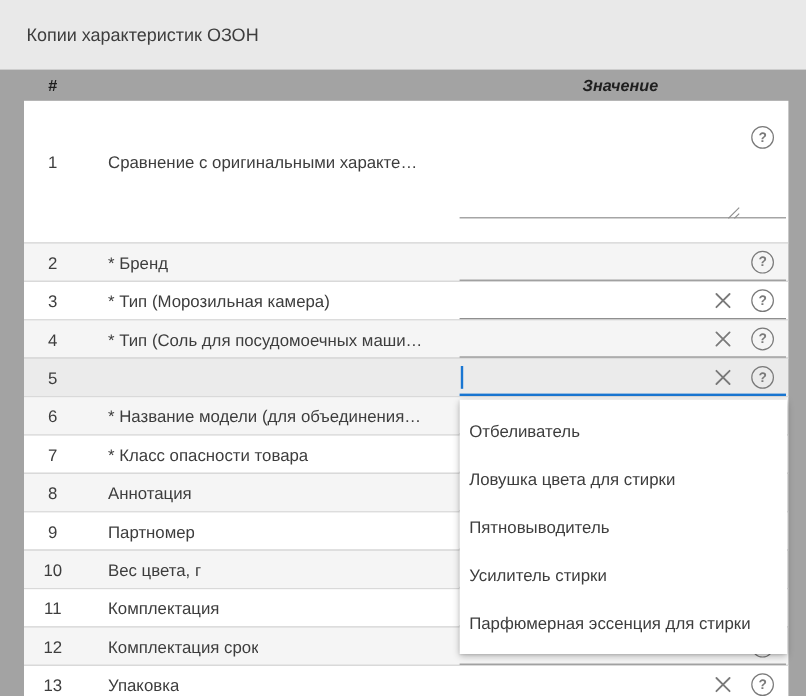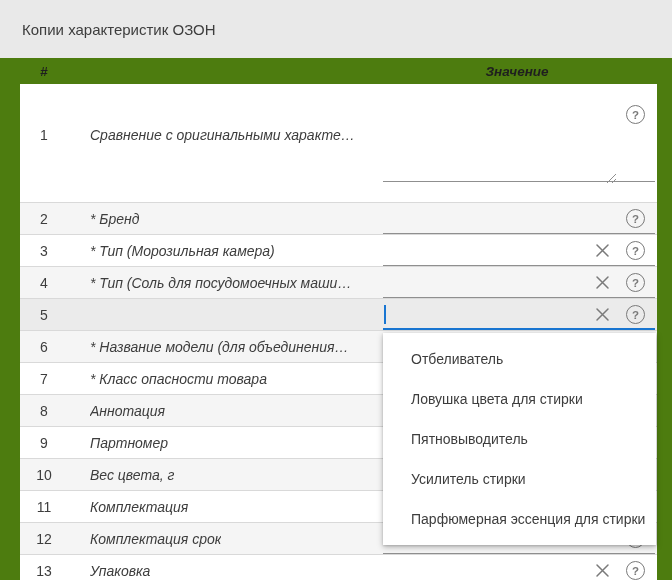--- a/index.html
+++ b/index.html
@@ -1,18 +1,18 @@
 <!DOCTYPE html>
 <html><head>
 <meta charset="utf-8">
 <style>
   * { margin:0; padding:0; box-sizing:border-box; }
   html,body { background:#fff; }
   body { width:672px; height:580px; font-family:"Liberation Sans", sans-serif; overflow:hidden; }
-  .page { position:relative; width:672px; height:580px; overflow:hidden; background:#4d7c0f; }
+  .page { position:relative; width:672px; height:580px; overflow:hidden; background:#a3a3a3; }
 
   .titlebar {
     position:absolute; left:0; top:0; width:672px; height:58px;
     background:#e9e9e9; display:flex; align-items:center; padding-left:22px;
     font-size:15px; color:#3d3d3d;
   }
 
   .header-row { position:absolute; left:20px; top:58px; width:637px; height:26px;
     font-weight:bold; font-size:13.5px; color:#1f1f1f; }
   .hcell { position:absolute; top:0; height:26px; display:flex; align-items:center; justify-content:center; }
@@ -26,41 +26,41 @@
   .row.bg-white  { background:#fff; }
   .row.bg-gray   { background:#f5f5f5; }
   .row.bg-active { background:#ebebeb; }
   .row.tall { height:118px; border-top:none; background:#fff; }
 
   .cell-num { position:absolute; left:0; top:0; width:48px; height:100%;
     display:flex; align-items:center; justify-content:center; font-size:14px; color:#3d3d3d; }
   .tall .cell-num { align-items:flex-start; padding-top:43px; }
 
   .cell-name { position:absolute; left:70px; top:0; height:100%; max-width:290px;
-    display:flex; align-items:center; font-size:14px; color:#3d3d3d; white-space:nowrap; overflow:hidden;font-style:italic; }
+    display:flex; align-items:center; font-size:14px; color:#3d3d3d; white-space:nowrap; overflow:hidden; }
   .tall .cell-name { align-items:flex-start; padding-top:43px; }
 
   .cell-value { position:absolute; left:363px; top:0; width:272px; height:100%; }
   .value-underline { position:absolute; left:0; bottom:0; width:272px; height:1px; background:#8f8f8f; z-index:1; }
   .value-underline.focused { height:2px; background:#1976d2; z-index:2; }
   .caret { position:absolute; left:1px; top:6px; width:2px; height:19px; background:#1976d2; }
 
   .ta-underline { position:absolute; left:363px; top:97px; width:272px; height:1px; background:#8f8f8f; }
   .ta-handle { position:absolute; left:585px; top:86px; width:12px; height:12px; }
 
   .help-icon { position:absolute; left:606px; top:6px; width:19px; height:19px;
     border:1.6px solid #7a7a7a; border-radius:50%; display:flex; align-items:center; justify-content:center;
     font-size:11.5px; font-weight:bold; color:#7a7a7a; cursor:pointer; }
   .tall .help-icon { top:21px; }
   .clear-icon { position:absolute; left:573px; top:6px; width:19px; height:19px; cursor:pointer; }
 
   .dropdown { position:absolute; left:383px; top:333px; width:273px; height:212px;
     background:#fff; box-shadow:0 2px 6px rgba(0,0,0,.28), 0 1px 2px rgba(0,0,0,.14);
     padding-top:6px; z-index:5; }
-  .dd-item { height:40px; display:flex; align-items:center; padding-left:28px;
+  .dd-item { height:40px; display:flex; align-items:center; padding-left:8px;
     font-size:14px; color:#3d3d3d; cursor:pointer; white-space:nowrap; }
 </style>
 </head>
 <body>
 
 <div class="page">
 
   <div class="titlebar">
     <span>Копии характеристик ОЗОН</span>
   </div>

